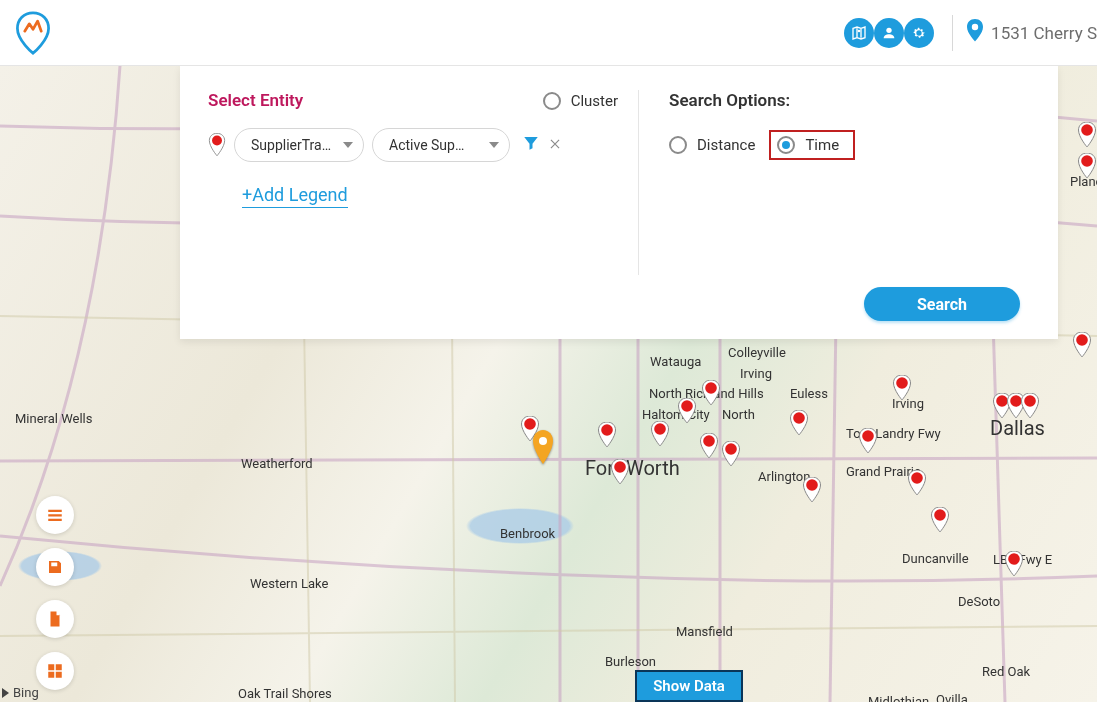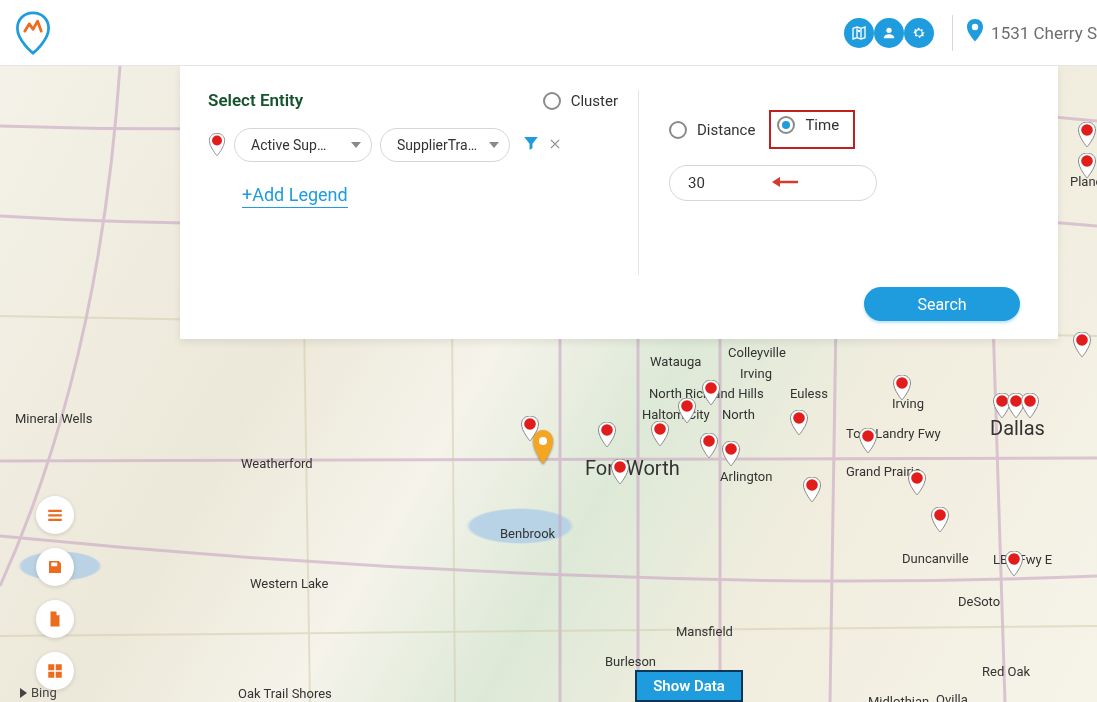--- a/index.html
+++ b/index.html
@@ -20,40 +20,40 @@
   .addr { font-size: 17px; color: #6d6d6d; white-space: nowrap; margin-left: 6px; }
 
   
   .map { position: absolute; top: 66px; left: 0; right: 0; bottom: 0; background: linear-gradient(120deg,#f4f1e8 0%,#ece8d9 30%,#f5f3ea 45%,#dde9d7 58%,#f0edde 72%,#f6f3e9 100%); overflow: hidden; }
   .map::before { content:""; position:absolute; inset:0; background:
      radial-gradient(ellipse 110px 40px at 540px 210px,#a9cbe8 0%,#a9cbe8 55%,transparent 60%),
      radial-gradient(ellipse 90px 30px at 520px 460px,#a9cbe8 0%,#a9cbe8 55%,transparent 60%),
      radial-gradient(ellipse 70px 25px at 60px 500px,#a9cbe8 0%,#a9cbe8 55%,transparent 60%);
      opacity:.75; }
   .map .roads { position:absolute; inset:0; }
-  .bing { position:absolute; left:0; bottom:0; padding:2px 20px; font-size:13px; color:#444; z-index:5; display:flex; align-items:center; gap:4px;}
+  .bing { position:absolute; left:0; bottom:0; padding:2px 2px; font-size:13px; color:#444; z-index:5; display:flex; align-items:center; gap:4px;}
   .bing .tri { width:0;height:0;border-top:5px solid transparent;border-bottom:5px solid transparent;border-left:7px solid #444;}
 
   .city { position:absolute; font-size:13px; color:#333; white-space:nowrap; z-index:4; }
   .city.big { font-size:20px; font-weight:400; color:#333; }
   .pin { position:absolute; width:20px; height:26px; z-index:6; transform:translate(-50%,-100%); }
   .pin svg { width:100%; height:100%; }
 
   .center-pin { position:absolute; width:24px; height:36px; z-index:7; transform:translate(-50%,-100%); }
   .center-pin svg { width:100%; height:100%; filter:drop-shadow(0 1px 1px rgba(0,0,0,.4)); }
 
   
   .side { position:absolute; left:36px; top:430px; display:flex; flex-direction:column; gap:14px; z-index:10; }
   .side .tbtn { width:38px; height:38px; border-radius:50%; background:#fff; display:flex; align-items:center; justify-content:center; box-shadow:0 1px 4px rgba(0,0,0,.15); cursor:pointer; }
   .side .tbtn svg { width:18px; height:18px; fill:#ec6b1f; }
 
   
   .panel { position:absolute; left:180px; top:66px; width:878px; height:273px; background:#fff; z-index:20; box-shadow:0 3px 8px rgba(0,0,0,.08); display:flex; padding:24px 28px 18px 28px; }
   .col1 { width:420px; position:relative; }
-  .col1 h3 { font-size:17px; font-weight:600; color:#14532d; margin-bottom:18px; }
+  .col1 h3 { font-size:17px; font-weight:600; color:#be185d; margin-bottom:18px; }
   .cluster { position:absolute; right:10px; top:2px; display:flex; align-items:center; gap:10px; font-size:15px; color:#333; }
   .radio { width:18px; height:18px; border:2px solid #8a8a8a; border-radius:50%; display:inline-block; position:relative; }
   .radio.on::after { content:""; position:absolute; inset:3px; border-radius:50%; background:#1e9cdd; }
   .row1 { display:flex; align-items:center; gap:8px; }
   .tinypin { width:18px; height:24px; }
   .tinypin svg { width:100%; height:100%; }
   .dd { border:1px solid #d6d6d6; border-radius:18px; height:34px; padding:0 28px 0 16px; font-size:14px; color:#333; display:flex; align-items:center; position:relative; cursor:pointer; background:#fff; }
   .dd .tri { position:absolute; right:10px; top:50%; transform:translateY(-50%); width:0;height:0;border-left:5px solid transparent;border-right:5px solid transparent;border-top:6px solid #8a8a8a;}
   .dd1 { width:130px; } .dd2 { width:138px; }
   .filter-ic { color:#1e9cdd; margin-left:4px; }
@@ -61,25 +61,25 @@
   .close-ic svg { width:14px; height:14px; stroke:#8a8a8a; stroke-width:2; fill:none; }
   .addlegend { margin-top:22px; margin-left:34px; color:#1e9cdd; font-size:18px; border-bottom:1px solid #1e9cdd; display:inline-block; padding-bottom:2px; cursor:pointer; }
 
   .vline { width:1px; background:#e5e5e5; margin:0 30px 46px 10px; }
 
   .col2 { flex:1; position:relative; }
   .col2 h3 { font-size:17px; font-weight:600; color:#333; margin-bottom:18px; }
   .dd3 { width:168px; }
   .radios { display:flex; align-items:center; gap:14px; margin-top:20px; font-size:15px; color:#333; }
   .rbox { display:flex; align-items:center; gap:10px; }
-  .highlight { border:2px solid #c02020; padding:4px 14px 13px 6px; }
+  .highlight { border:2px solid #c02020; padding:4px 14px 4px 6px; }
   .numinput { margin-top:16px; width:208px; height:36px; border:1px solid #d6d6d6; border-radius:18px; padding:0 18px; font-size:15px; color:#333; display:flex; align-items:center; position:relative; }
   .arrow { position:absolute; left:100px; top:50%; transform:translateY(-50%); }
   .arrow svg { width:28px; height:12px; }
-  .search-btn { position:absolute; right:10px; bottom:0px; width:156px; height:34px; border-radius:17px; background:#1e9cdd; color:#fff; font-size:16px; font-weight:400; display:flex; align-items:center; justify-content:center; cursor:pointer; box-shadow:0 2px 3px rgba(30,156,221,.3);}
+  .search-btn { position:absolute; right:10px; bottom:0px; width:156px; height:34px; border-radius:17px; background:#1e9cdd; color:#fff; font-size:16px; font-weight:700; display:flex; align-items:center; justify-content:center; cursor:pointer; box-shadow:0 2px 3px rgba(30,156,221,.3);}
 
   
   .showdata { position:absolute; left:635px; bottom:0; width:108px; height:32px; background:#1e9cdd; color:#fff; border:2px solid #0a3558; display:flex; align-items:center; justify-content:center; font-size:15px; font-weight:600; z-index:15; cursor:pointer; }
 </style>
 </head>
 <body>
 
 <div class="header">
   <div class="logo">
     <svg viewBox="0 0 40 48">
@@ -141,21 +141,21 @@
       <div class="city" style="left: 238px; top: 620px;">Oak Trail Shores</div>
       <div class="city" style="left: 500px; top: 460px;">Benbrook</div>
       <div class="city big" style="left: 585px; top: 390px;">Fort Worth</div>
       <div class="city" style="left: 642px; top: 341px;">Haltom City</div>
       <div class="city" style="left: 650px; top: 288px;">Watauga</div>
       <div class="city" style="left: 728px; top: 279px;">Colleyville</div>
       <div class="city" style="left: 740px; top: 300px;">Irving</div>
       <div class="city" style="left: 649px; top: 320px;">North Richland Hills</div>
       <div class="city" style="left: 790px; top: 320px;">Euless</div>
       <div class="city" style="left: 722px; top: 341px;">North</div>
-      <div class="city" style="left: 720px; top: 403px;">Arlington</div>
+      <div class="city" style="left: 758px; top: 403px;">Arlington</div>
       <div class="city" style="left: 892px; top: 330px;">Irving</div>
       <div class="city big" style="left: 990px; top: 350px;">Dallas</div>
       <div class="city" style="left: 846px; top: 398px;">Grand Prairie</div>
       <div class="city" style="left: 846px; top: 360px;">Tom Landry Fwy</div>
       <div class="city" style="left: 605px; top: 588px;">Burleson</div>
       <div class="city" style="left: 676px; top: 558px;">Mansfield</div>
       <div class="city" style="left: 902px; top: 485px;">Duncanville</div>
       <div class="city" style="left: 958px; top: 528px;">DeSoto</div>
       <div class="city" style="left: 936px; top: 580px; margin-top: 46px;">Ovilla</div>
       <div class="city" style="left: 982px; top: 598px;">Red Oak</div>
@@ -297,53 +297,47 @@
     <h3>Select Entity</h3>
     <div class="cluster">
       <span class="radio"></span>
       <span>Cluster</span>
     </div>
     <div class="row1">
       <span class="tinypin"><svg viewBox="0 0 20 26">
             <path d="M10 0C5 0 1.5 3.5 1.5 8c0 7 8.5 17 8.5 17s8.5-10 8.5-17C18.5 3.5 15 0 10 0z" fill="#fff" stroke="#888"></path>
             <circle cx="10" cy="8" r="5.5" fill="#e21b1b"></circle>
           </svg></span>
+      <div class="dd dd1">
+          <span>SupplierTra…</span>
+          <span class="tri"></span>
+        </div>
       <div class="dd dd2">
           <span>Active Sup…</span>
-          <span class="tri"></span>
-        </div>
-      <div class="dd dd1">
-          <span>SupplierTra…</span>
           <span class="tri"></span>
         </div>
       <span class="filter-ic"><svg viewBox="0 0 24 24">
             <path d="M3 4h18l-7 9v6l-4 2v-8L3 4z"></path>
           </svg></span>
       <span class="close-ic"><svg viewBox="0 0 24 24">
             <path d="M5 5l14 14M19 5L5 19"></path>
           </svg></span>
     </div>
     <div class="addlegend">+Add Legend</div>
   </div>
 
   <div class="vline"></div>
 
   <div class="col2">
+    <h3>Search Options:</h3>
     <div class="radios">
       <div class="rbox">
         <span class="radio"></span>
         <span>Distance</span>
       </div>
       <div class="rbox highlight">
         <span class="radio on"></span>
         <span>Time</span>
       </div>
     </div>
-    <div class="numinput">
-      <span>30</span>
-      <span class="arrow"><svg viewBox="0 0 28 12">
-            <line x1="28" y1="6" x2="4" y2="6" stroke="#d43a2f" stroke-width="2.5"></line>
-            <path d="M10 1 L2 6 L10 11 Z" fill="#d43a2f"></path>
-          </svg></span>
-    </div>
     <div class="search-btn">Search</div>
   </div>
 </div>
 
 </body></html>

